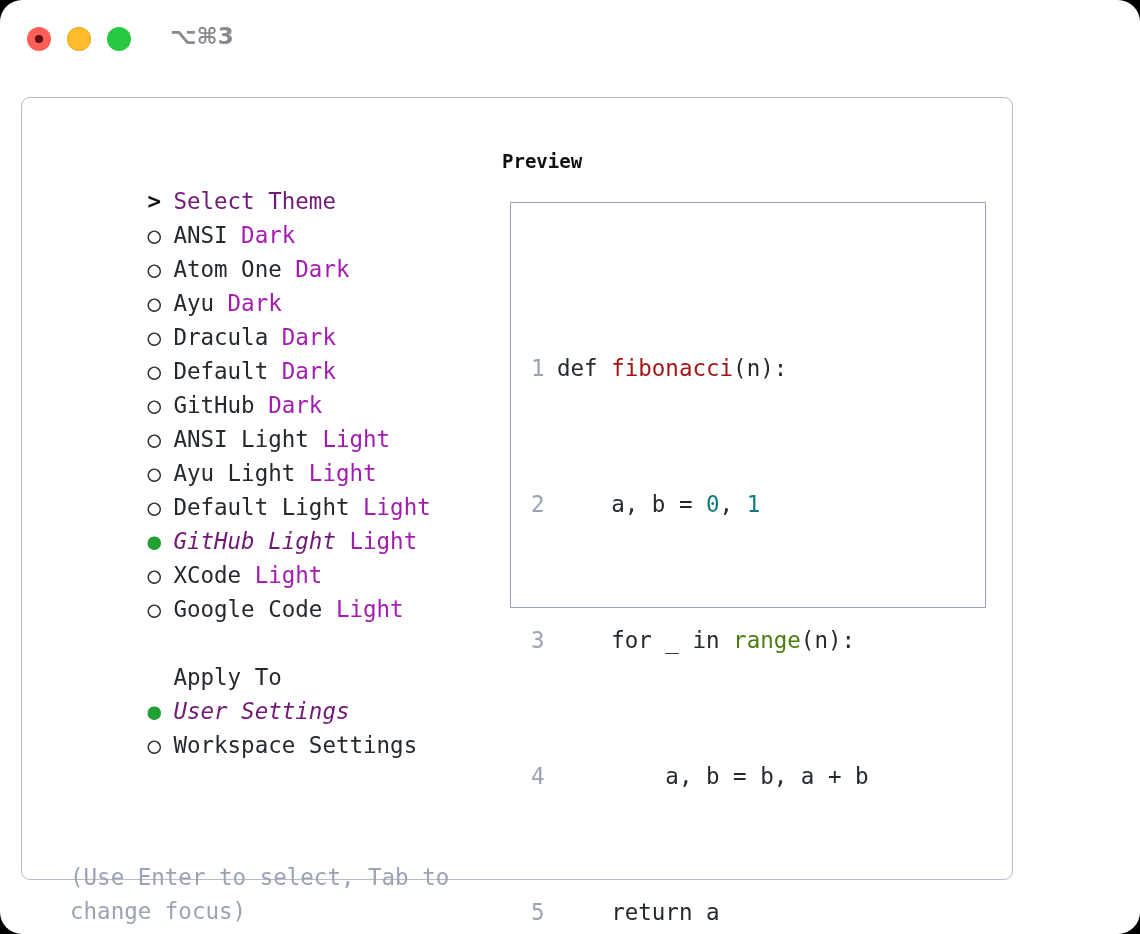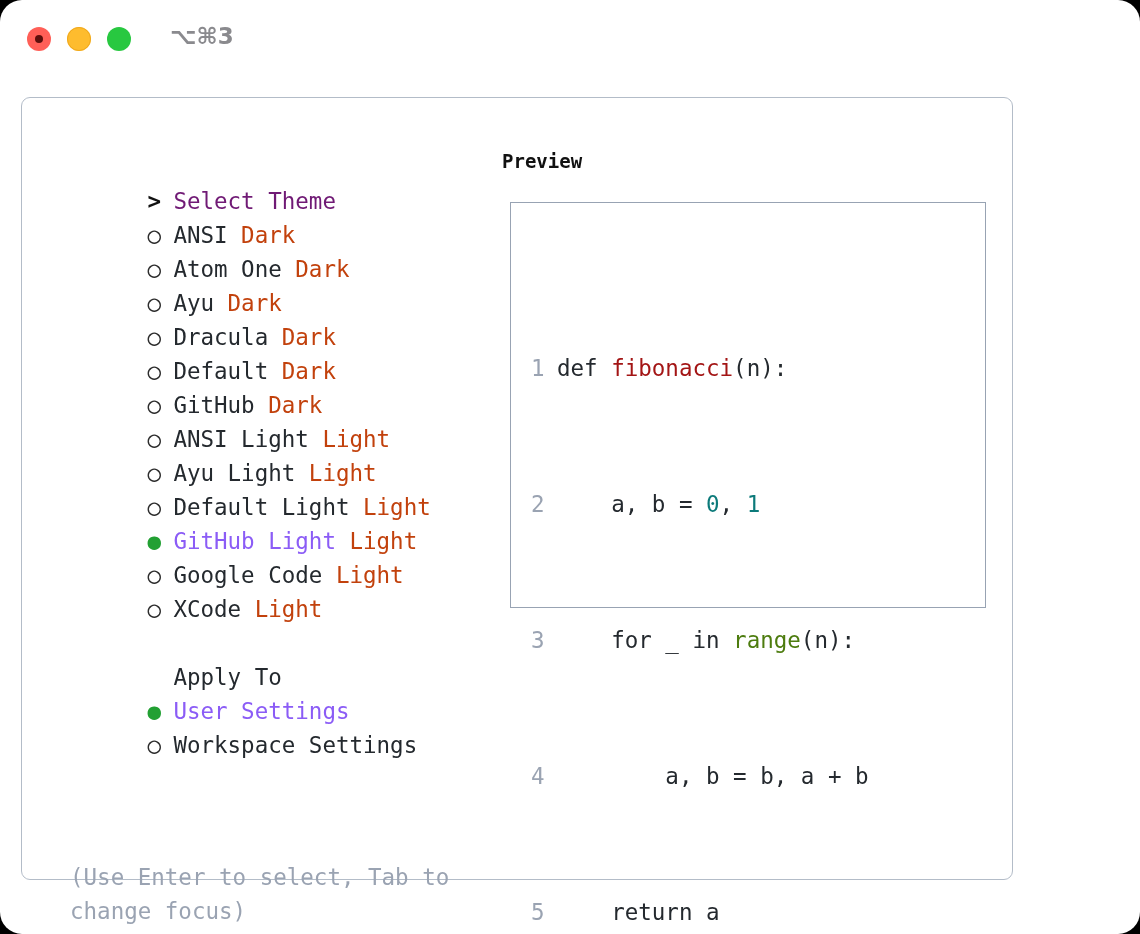--- a/index.html
+++ b/index.html
@@ -98,23 +98,23 @@
     color: #24292e;
   }
   .marker {
     display: inline-block;
     width: 26px;
     color: #2b2b2b;
   }
   .row.header .marker { font-weight: bold; color: #111111; }
   .row.header .label  { font-weight: normal; color: #701a75; }
   .row.selected .marker { color: #22a033; }
-  .row.selected .label  { color: #8b5cf6; }
+  .row.selected .label  { color: #701a75; font-style: italic; }
   .badge {
-    color: #c2410c;
+    color: #a21caf;
     margin-top: 36px;
   }
   .spacer-row { height: 34px; }
 
   #hint {
     position: absolute;
     left: 17px;
     top: 762px;
     width: 420px;
     font-size: 22.5px;
@@ -204,24 +204,24 @@
       <div class="row">
         <span class="marker">○</span><span class="label">Ayu Light</span><span> </span><span class="badge">Light</span>
       </div>
       <div class="row">
         <span class="marker">○</span><span class="label">Default Light</span><span> </span><span class="badge">Light</span>
       </div>
       <div class="row selected">
         <span class="marker">●</span><span class="label">GitHub Light</span><span> </span><span class="badge">Light</span>
       </div>
       <div class="row">
+        <span class="marker">○</span><span class="label">XCode</span><span> </span><span class="badge">Light</span>
+      </div>
+      <div class="row">
         <span class="marker">○</span><span class="label">Google Code</span><span> </span><span class="badge">Light</span>
-      </div>
-      <div class="row">
-        <span class="marker">○</span><span class="label">XCode</span><span> </span><span class="badge">Light</span>
       </div>
 
       <div class="spacer-row"></div>
 
       <div class="row">
         <span class="marker"> </span><span class="label">Apply To</span>
       </div>
       <div class="row selected">
         <span class="marker">●</span><span class="label">User Settings</span>
       </div>

